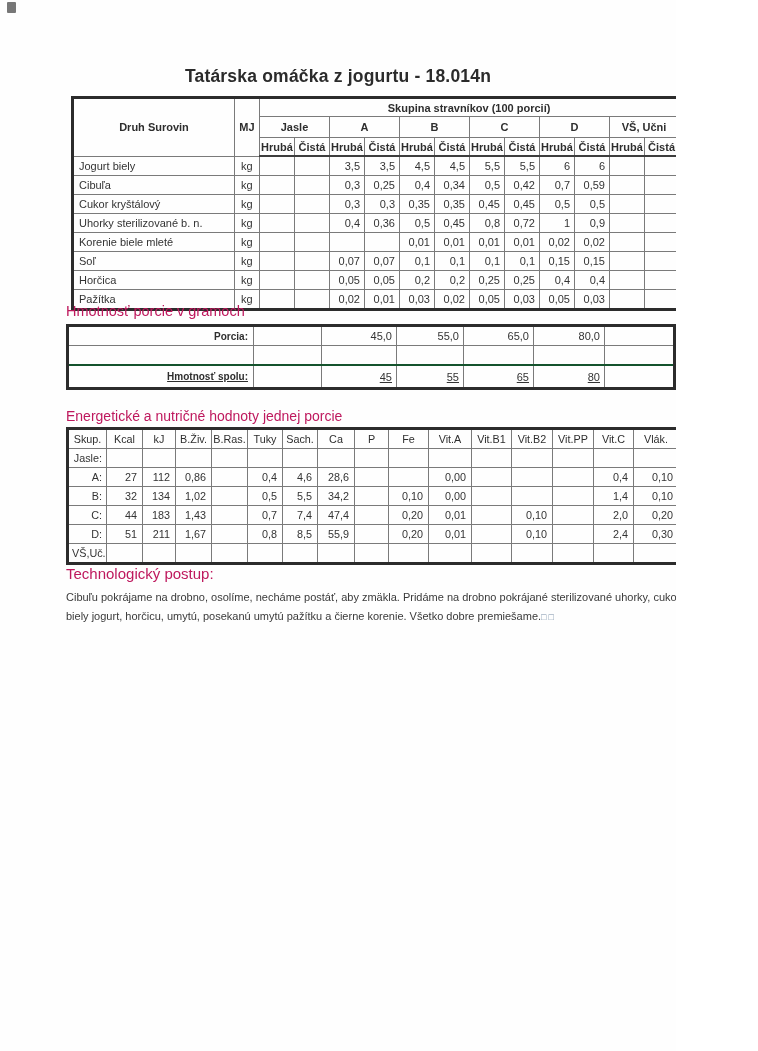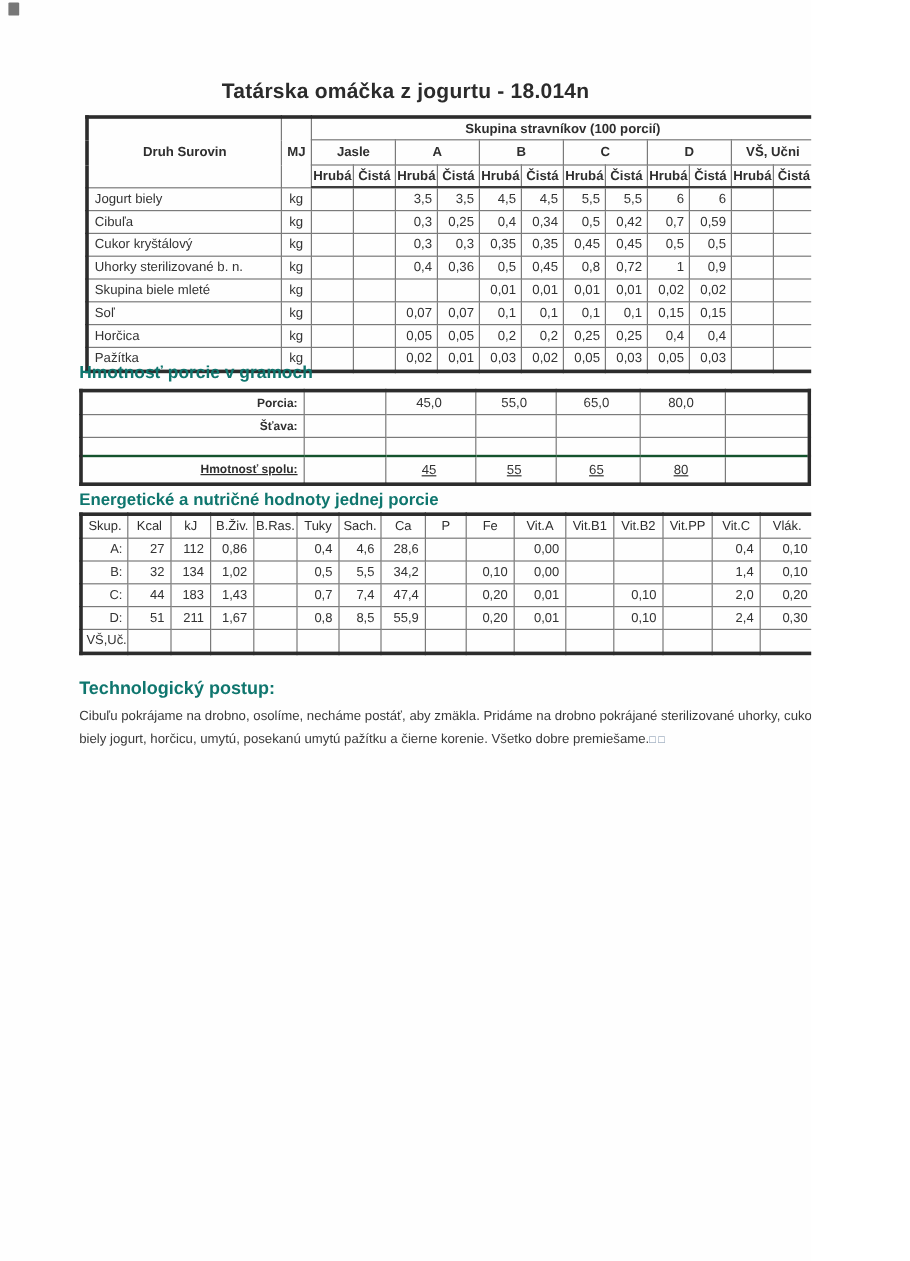--- a/index.html
+++ b/index.html
@@ -16,28 +16,28 @@
   .ing th,.ing td{border:1px solid #7a7a7a;}
   .ing thead th{font-size:11px;color:#2e2e2e;font-weight:bold;text-align:center;}
   .grp-top th{height:15px;}
   .grps th{height:18px;font-size:11.5px;}
   .subs th{height:15px;font-size:10.5px;font-weight:normal;border-bottom:2px solid #3d3d3d;}
   .ing tbody td{height:16px;font-size:11px;color:#333;}
   .nm{text-align:left;padding-left:5px;margin-left:25px;}
   .mj{text-align:left;padding-left:6px;}
   .num{text-align:right;padding-right:4px;}
 
-  .h2{position:absolute;font-weight:bold;color:#0f766e;}
+  .h2{position:absolute;font-weight:normal;color:#be185d;}
   #h-weight{left:66px;top:303px;font-size:14.5px;}
   #h-nutrition{left:66px;top:408px;font-size:14px;}
   #h-proc{left:66px;top:565px;font-size:15px;}
 
   
   .wt{position:absolute;left:66px;top:324px;width:607px;border:3px solid #2c2c2c;}
-  .wt td{border:1px solid #7a7a7a;height:16px;font-size:11px;text-align:center;}
+  .wt td{border:1px solid #7a7a7a;height:16px;font-size:11px;}
   .wt .lbl{text-align:right;padding-right:5px;font-weight:bold;font-size:10px;color:#2e2e2e;}
   .wt tr:nth-child(3) td{height:12px;}
   .wt tr.total td{border-top:2px solid #14532d;height:19px;text-decoration:underline;}
 
   
   .nut{position:absolute;left:66px;top:427px;width:612px;border:3px solid #2c2c2c;}
   .nut th,.nut td{border:1px solid #7a7a7a;height:16px;font-size:10.8px;}
   .nut thead th{font-weight:normal;text-align:center;color:#2e2e2e;}
   .nut .lbl{text-align:right;padding-right:4px;}
   .nut .lbl.left{text-align:left;padding-left:3px;}
@@ -161,21 +161,21 @@
           <td class="num">0,5</td>
           <td class="num">0,45</td>
           <td class="num">0,8</td>
           <td class="num">0,72</td>
           <td class="num">1</td>
           <td class="num">0,9</td>
           <td class="num"></td>
           <td class="num"></td>
         </tr>
         <tr>
-          <td class="nm">Skupina biele mleté</td>
+          <td class="nm">Korenie biele mleté</td>
           <td class="mj">kg</td>
           <td class="num"></td>
           <td class="num"></td>
           <td class="num"></td>
           <td class="num"></td>
           <td class="num">0,01</td>
           <td class="num">0,01</td>
           <td class="num">0,01</td>
           <td class="num">0,01</td>
           <td class="num">0,02</td>
@@ -247,29 +247,20 @@
         <col style="width:70px">
     </colgroup>
     <tbody id="wt-body">
         <tr>
           <td class="lbl">Porcia:</td>
           <td class="num"></td>
           <td class="num">45,0</td>
           <td class="num">55,0</td>
           <td class="num">65,0</td>
           <td class="num">80,0</td>
-          <td class="num"></td>
-        </tr>
-        <tr>
-          <td class="lbl">Šťava:</td>
-          <td class="num"></td>
-          <td class="num"></td>
-          <td class="num"></td>
-          <td class="num"></td>
-          <td class="num"></td>
           <td class="num"></td>
         </tr>
         <tr>
           <td class="lbl"></td>
           <td class="num"></td>
           <td class="num"></td>
           <td class="num"></td>
           <td class="num"></td>
           <td class="num"></td>
           <td class="num"></td>
@@ -322,20 +313,38 @@
         <th>Vit.A</th>
         <th>Vit.B1</th>
         <th>Vit.B2</th>
         <th>Vit.PP</th>
         <th>Vit.C</th>
         <th>Vlák.</th>
       </tr>
     </thead>
     <tbody id="nut-body">
         <tr>
+          <td class="lbl">Jasle:</td>
+          <td class="num"></td>
+          <td class="num"></td>
+          <td class="num"></td>
+          <td class="num"></td>
+          <td class="num"></td>
+          <td class="num"></td>
+          <td class="num"></td>
+          <td class="num"></td>
+          <td class="num"></td>
+          <td class="num"></td>
+          <td class="num"></td>
+          <td class="num"></td>
+          <td class="num"></td>
+          <td class="num"></td>
+          <td class="num"></td>
+        </tr>
+        <tr>
           <td class="lbl">A:</td>
           <td class="num">27</td>
           <td class="num">112</td>
           <td class="num">0,86</td>
           <td class="num"></td>
           <td class="num">0,4</td>
           <td class="num">4,6</td>
           <td class="num">28,6</td>
           <td class="num"></td>
           <td class="num"></td>

